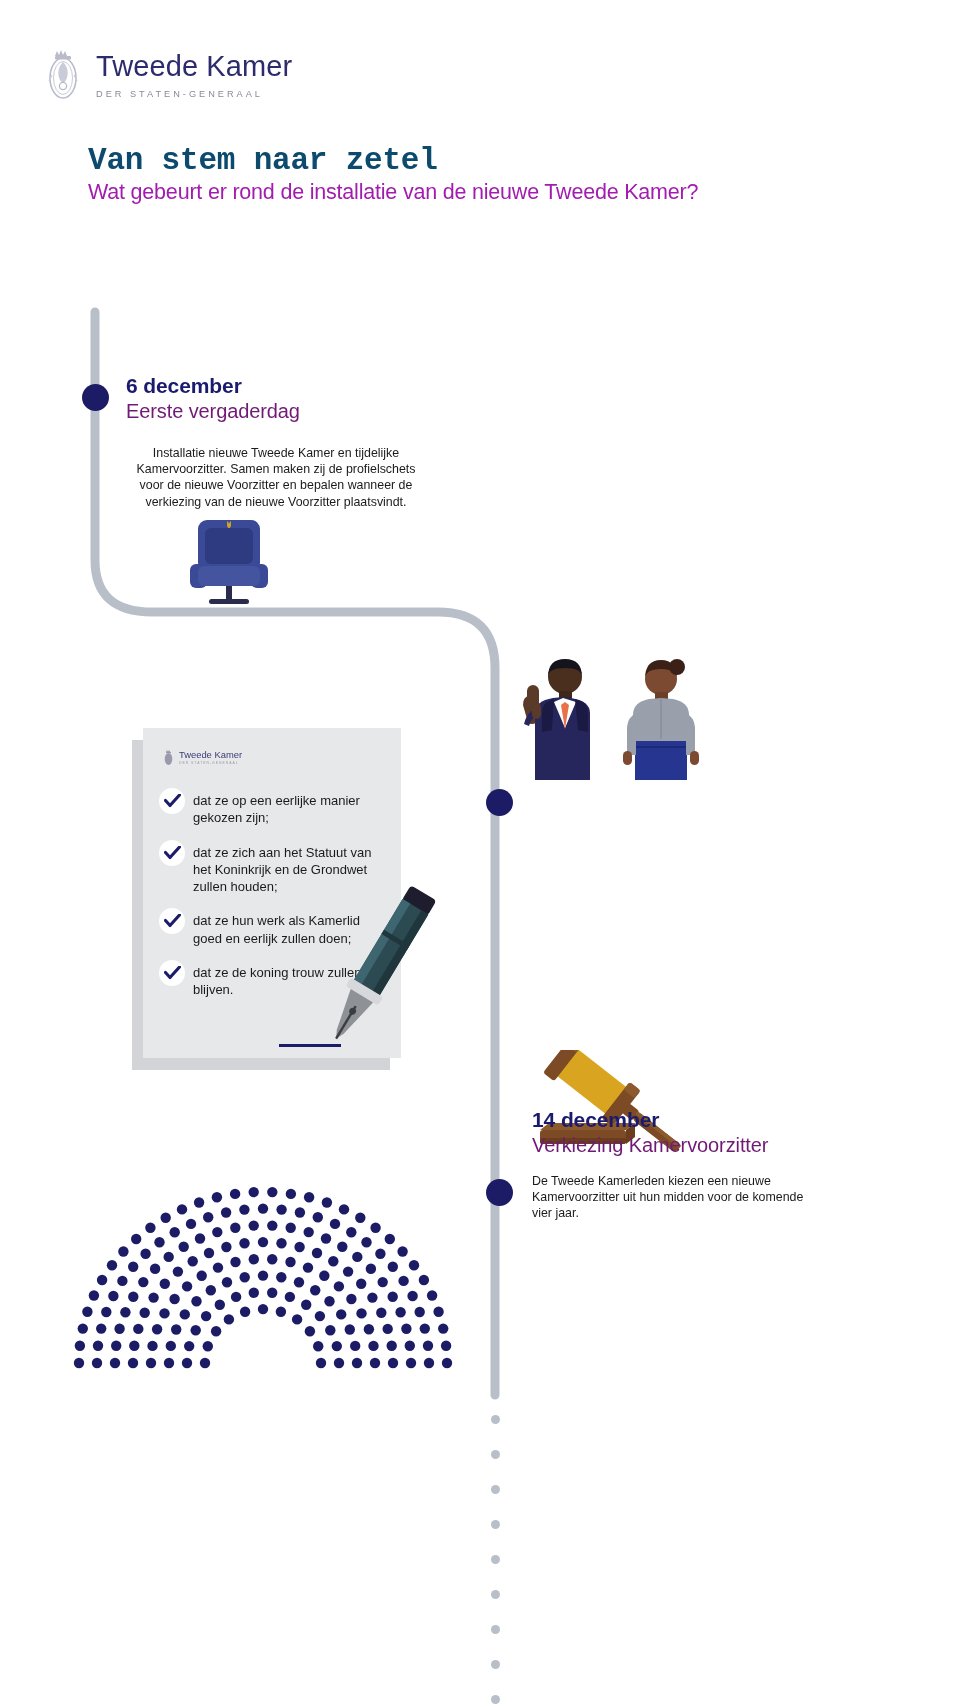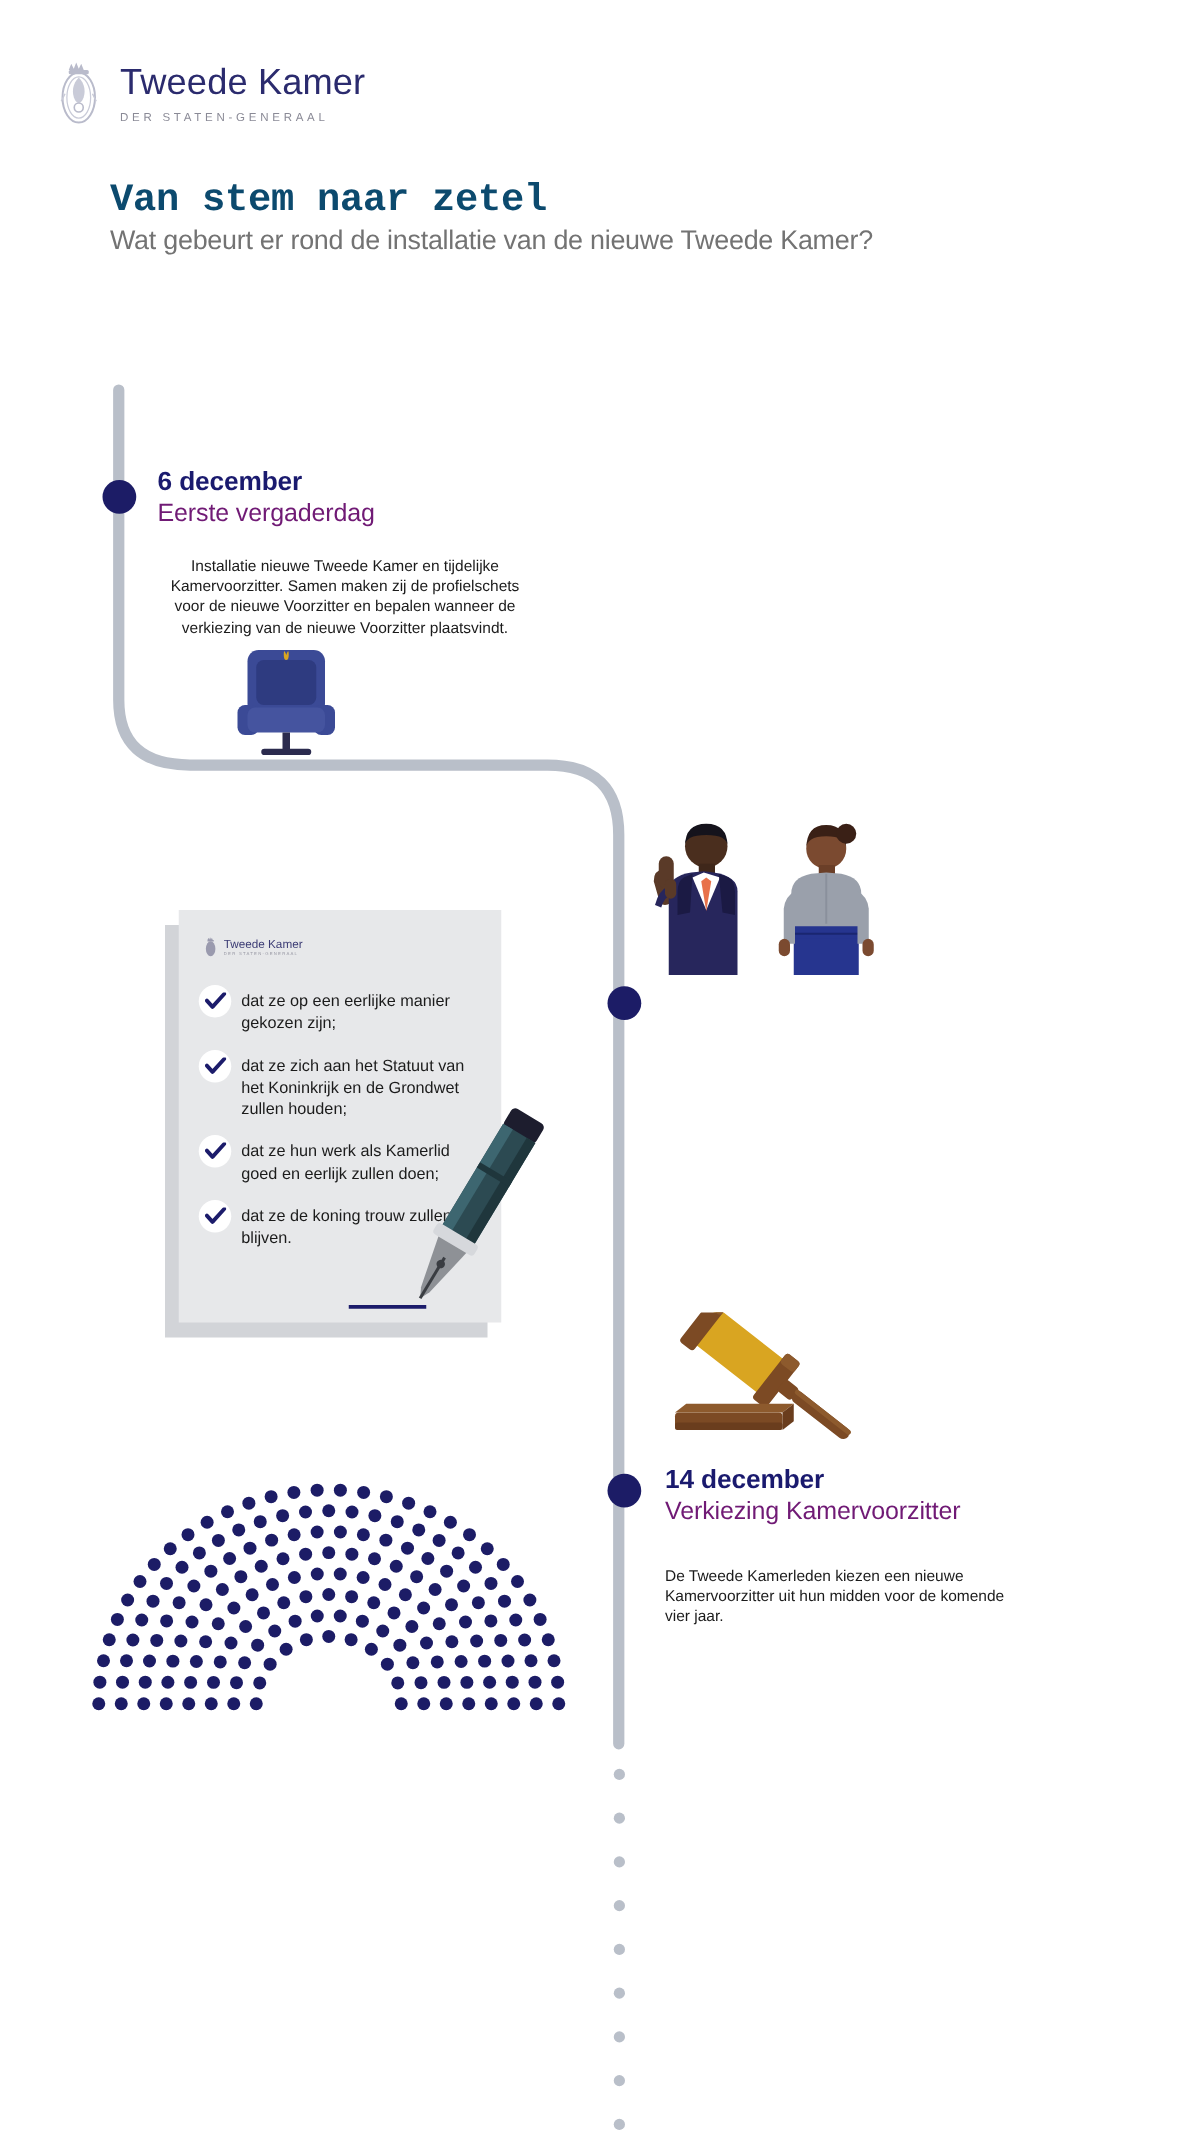--- a/index.html
+++ b/index.html
@@ -12,21 +12,21 @@
   .page { position: relative; width: 960px; height: 1707px; background: #fff; }
 
   
   .logo { position: absolute; left: 44px; top: 42px; display: flex; align-items: flex-start; }
   .crest { width: 38px; height: 62px; flex: 0 0 38px; }
   .logo-text { margin-left: 14px; padding-top: 10px; }
   .logo-title { font-size: 29px; color: #2b2b6e; letter-spacing: .1px; line-height: 1; }
   .logo-sub { font-size: 9.2px; color: #8a8a96; letter-spacing: 3.0px; margin-top: 8px; }
 
   .title { position: absolute; left: 88px; top: 143px; font-size: 31px; font-weight: bold; color: #0c4a6e; letter-spacing: -.2px; font-family: Liberation Mono, monospace; }
-  .subtitle { position: absolute; left: 88px; top: 180px; font-size: 21.5px; color: #737373; letter-spacing: -.2px; }
+  .subtitle { position: absolute; left: 88px; top: 180px; font-size: 21.5px; color: #a21caf; letter-spacing: -.2px; }
 
   
   .tl-svg { position: absolute; left: 0; top: 0; width: 960px; height: 1707px; pointer-events: none; }
 
   .dot { position: absolute; width: 27px; height: 27px; border-radius: 50%; background: #1c1c66; }
   .dot-1 { left: 82px; top: 384px; }
   .dot-2 { left: 486px; top: 789px; }
   .dot-3 { left: 486px; top: 1179px; }
 
   
@@ -35,22 +35,22 @@
   .b-sub  { font-size: 20px; color: #701a75; line-height: 1.2; margin-top: 1px; letter-spacing: -.1px; }
   .b-body { font-size: 12.4px; color: #1b1b1b; line-height: 1.32; }
 
   .block-1 { left: 126px; top: 374px; width: 320px; }
   .block-1 .b-body { margin-top: 22px; width: 300px; text-align: center; }
 
   .block-2 { left: 528px; top: 794px; width: 300px; }
   .block-2 .b-sub { font-size: 17px; color: #26267a; }
   .block-2 .b-body { margin-top: 13px; margin-left: 7px; width: 272px; }
 
-  .block-3 { left: 532px; top: 1172px; width: 300px; }
-  .block-3 .b-body { margin-top: 32px; width: 280px; }
+  .block-3 { left: 532px; top: 1108px; width: 300px; }
+  .block-3 .b-body { margin-top: 16px; width: 280px; }
 
   
   .chair { position: absolute; left: 176px; top: 508px; width: 110px; height: 110px; }
 
   
   .doc-shadow { position: absolute; left: 132px; top: 740px; width: 258px; height: 330px; background: #d2d4d8; }
   .doc { position: absolute; left: 143px; top: 728px; width: 258px; height: 330px; background: #e7e8ea; }
   .doc-logo { position: absolute; left: 20px; top: 20px; display: flex; align-items: center; }
   .doc-crest { width: 11px; height: 19px; }
   .doc-logo-text { margin-left: 5px; }

